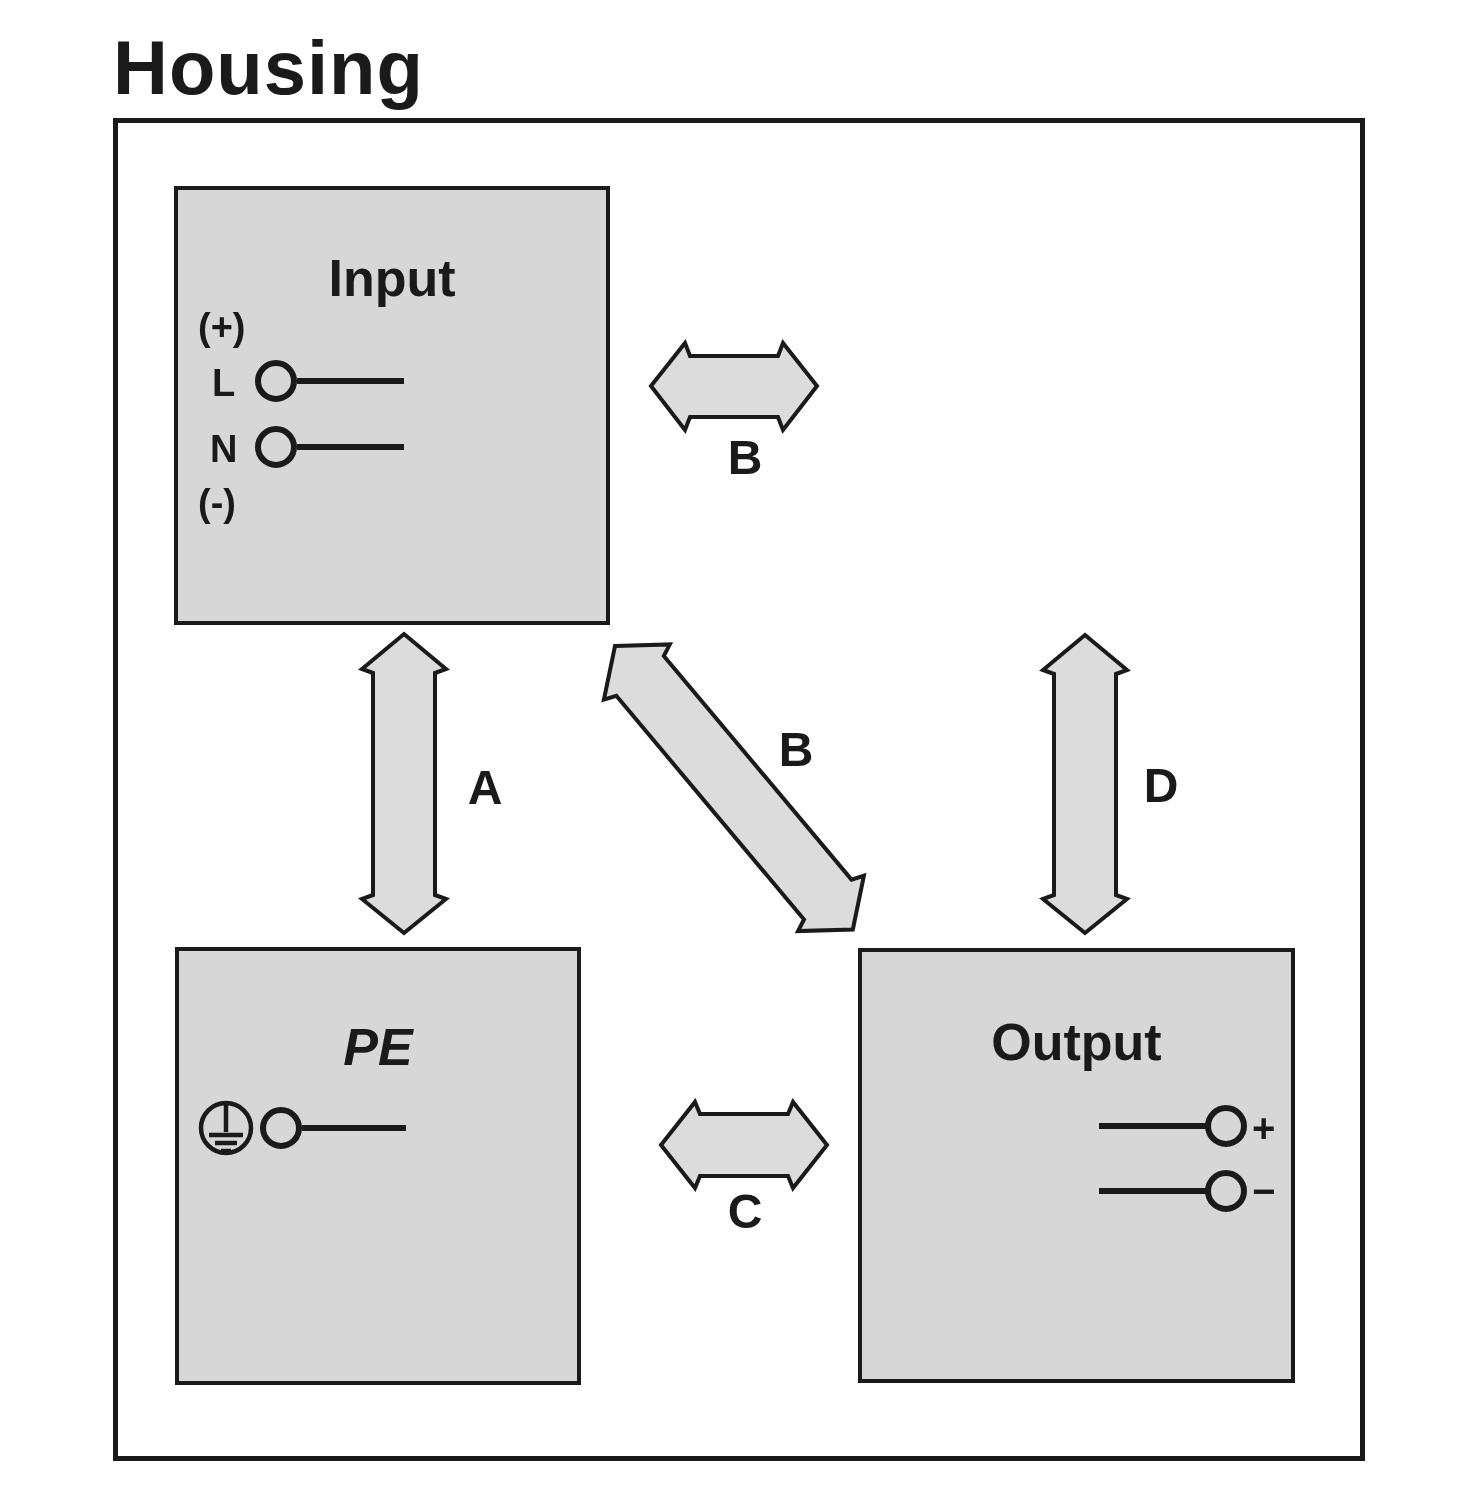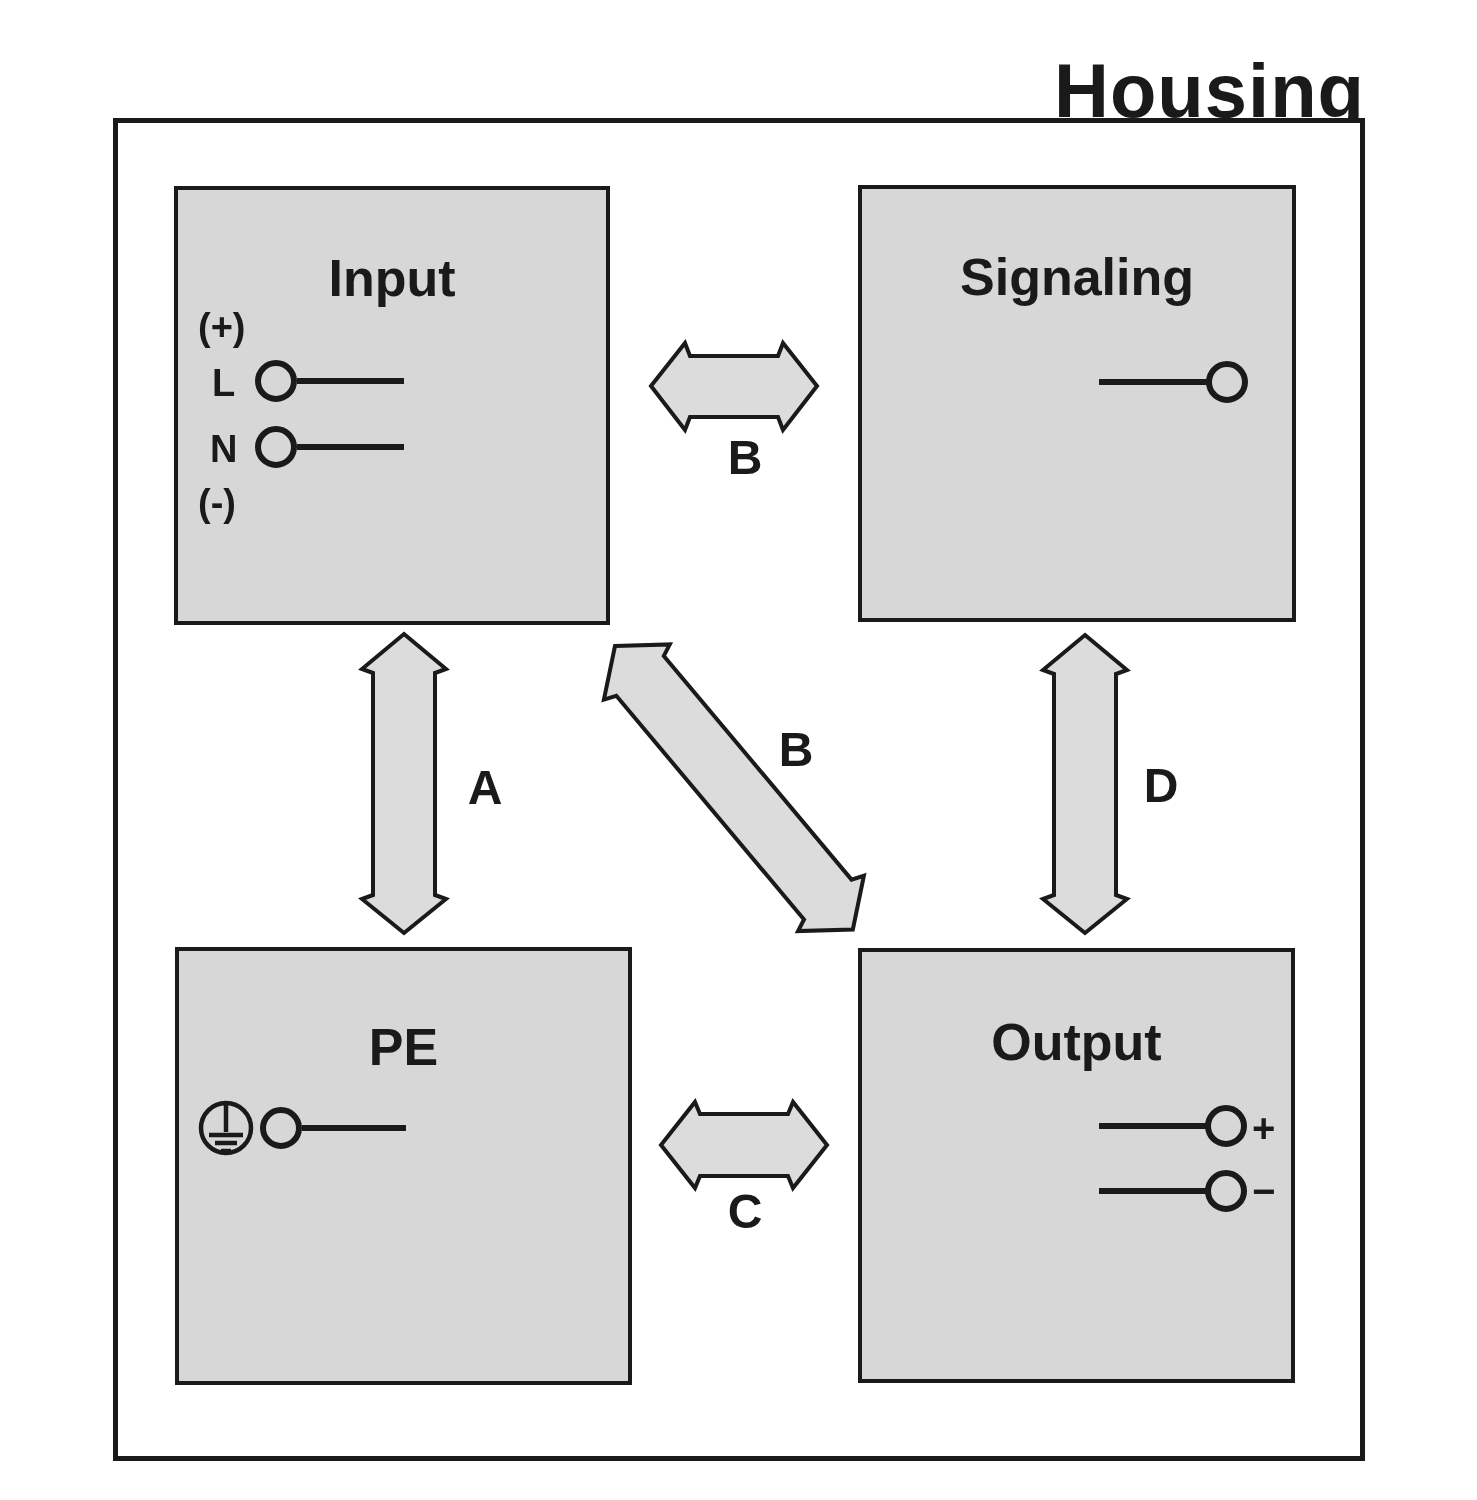--- a/index.html
+++ b/index.html
@@ -17,41 +17,40 @@
   .canvas{
     position:relative;
     width:1477px;
     height:1500px;
     background:var(--background);
     overflow:hidden;
   }
   .diagram-title{
     position:absolute;
     left:113px; top:24px; width:1252px;
-    text-align:right;
+    text-align:left;
     font-size:76px;
     font-weight:bold;
     letter-spacing:1px;
-    margin-top:23px;
   }
   .outer-border{
     position:absolute;
     left:113px; top:118px;
     width:1252px; height:1343px;
     border:5px solid var(--line);
     background:var(--background);
   }
   .panel{
     position:absolute;
     background:var(--panel-fill);
     border:4px solid var(--line);
   }
   .panel-input    {left:174px; top:186px; width:436px; height:439px;}
   .panel-signaling{left:858px; top:185px; width:438px; height:437px;}
-  .panel-pe       {left:175px; top:947px; width:457px; height:438px;}
+  .panel-pe       {left:175px; top:947px; width:406px; height:438px;font-style:italic;}
   .panel-output   {left:858px; top:948px; width:437px; height:435px;}
   .panel-label{
     position:absolute;
     left:0; top:58px; width:100%;
     text-align:center;
     font-size:52px;
     font-weight:bold;
   }
   .panel-svg{position:absolute; left:0; top:0; pointer-events:none;}
   .term-line{stroke:var(--line); stroke-width:6; fill:none; stroke-linecap:butt;}
@@ -111,27 +110,20 @@
       <line class="term-line" x1="119" y1="191" x2="226" y2="191"></line>
       <circle class="term-circle" cx="98" cy="257" r="18"></circle>
       <line class="term-line" x1="119" y1="257" x2="226" y2="257"></line>
     </svg>
     <div class="inline-label" style="left:20px; top:118px;">(+)</div>
     <div class="inline-label" style="left:34px; top:174px;">L</div>
     <div class="inline-label" style="left:32px; top:240px;">N</div>
     <div class="inline-label" style="left:20px; top:294px;">(-)</div>
   </div>
 
-  <div class="panel panel-signaling">
-    <div class="panel-label">Signaling</div>
-    <svg class="panel-svg" width="438" height="437" viewBox="0 0 438 437">
-      <line class="term-line" x1="237" y1="193" x2="347" y2="193"></line>
-      <circle class="term-circle" cx="365" cy="193" r="18"></circle>
-    </svg>
-  </div>
 
   <div class="panel panel-pe">
     <div class="panel-label" style="top:66px;">PE</div>
     <svg class="panel-svg" width="437" height="438" viewBox="0 0 437 438">
       <g>
         <circle class="earth" cx="47" cy="177" r="25"></circle>
         <line class="earth" x1="47" y1="153" x2="47" y2="181"></line>
         <line class="earth" x1="30" y1="184" x2="64" y2="184"></line>
         <line class="earth" x1="36" y1="192" x2="58" y2="192"></line>
         <line class="earth" x1="42" y1="200" x2="52" y2="200"></line>

